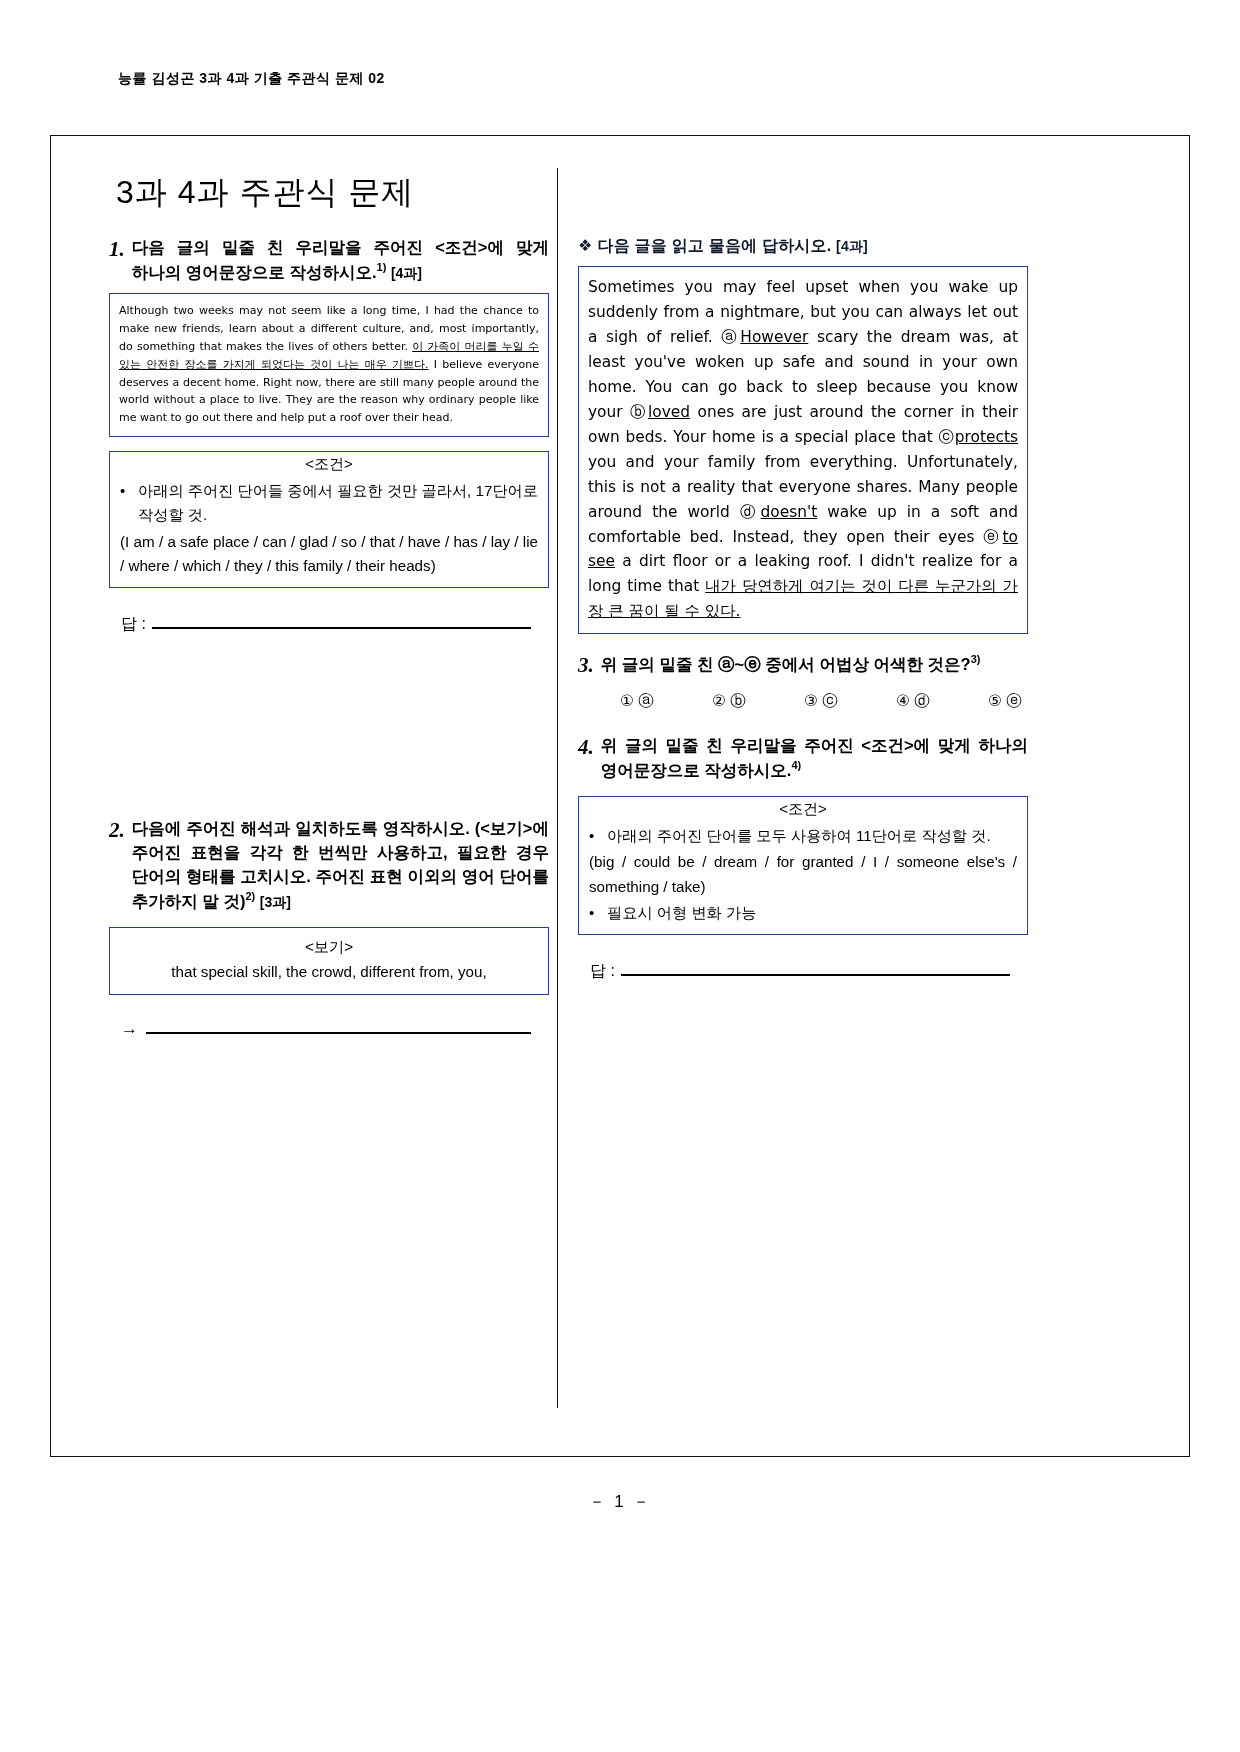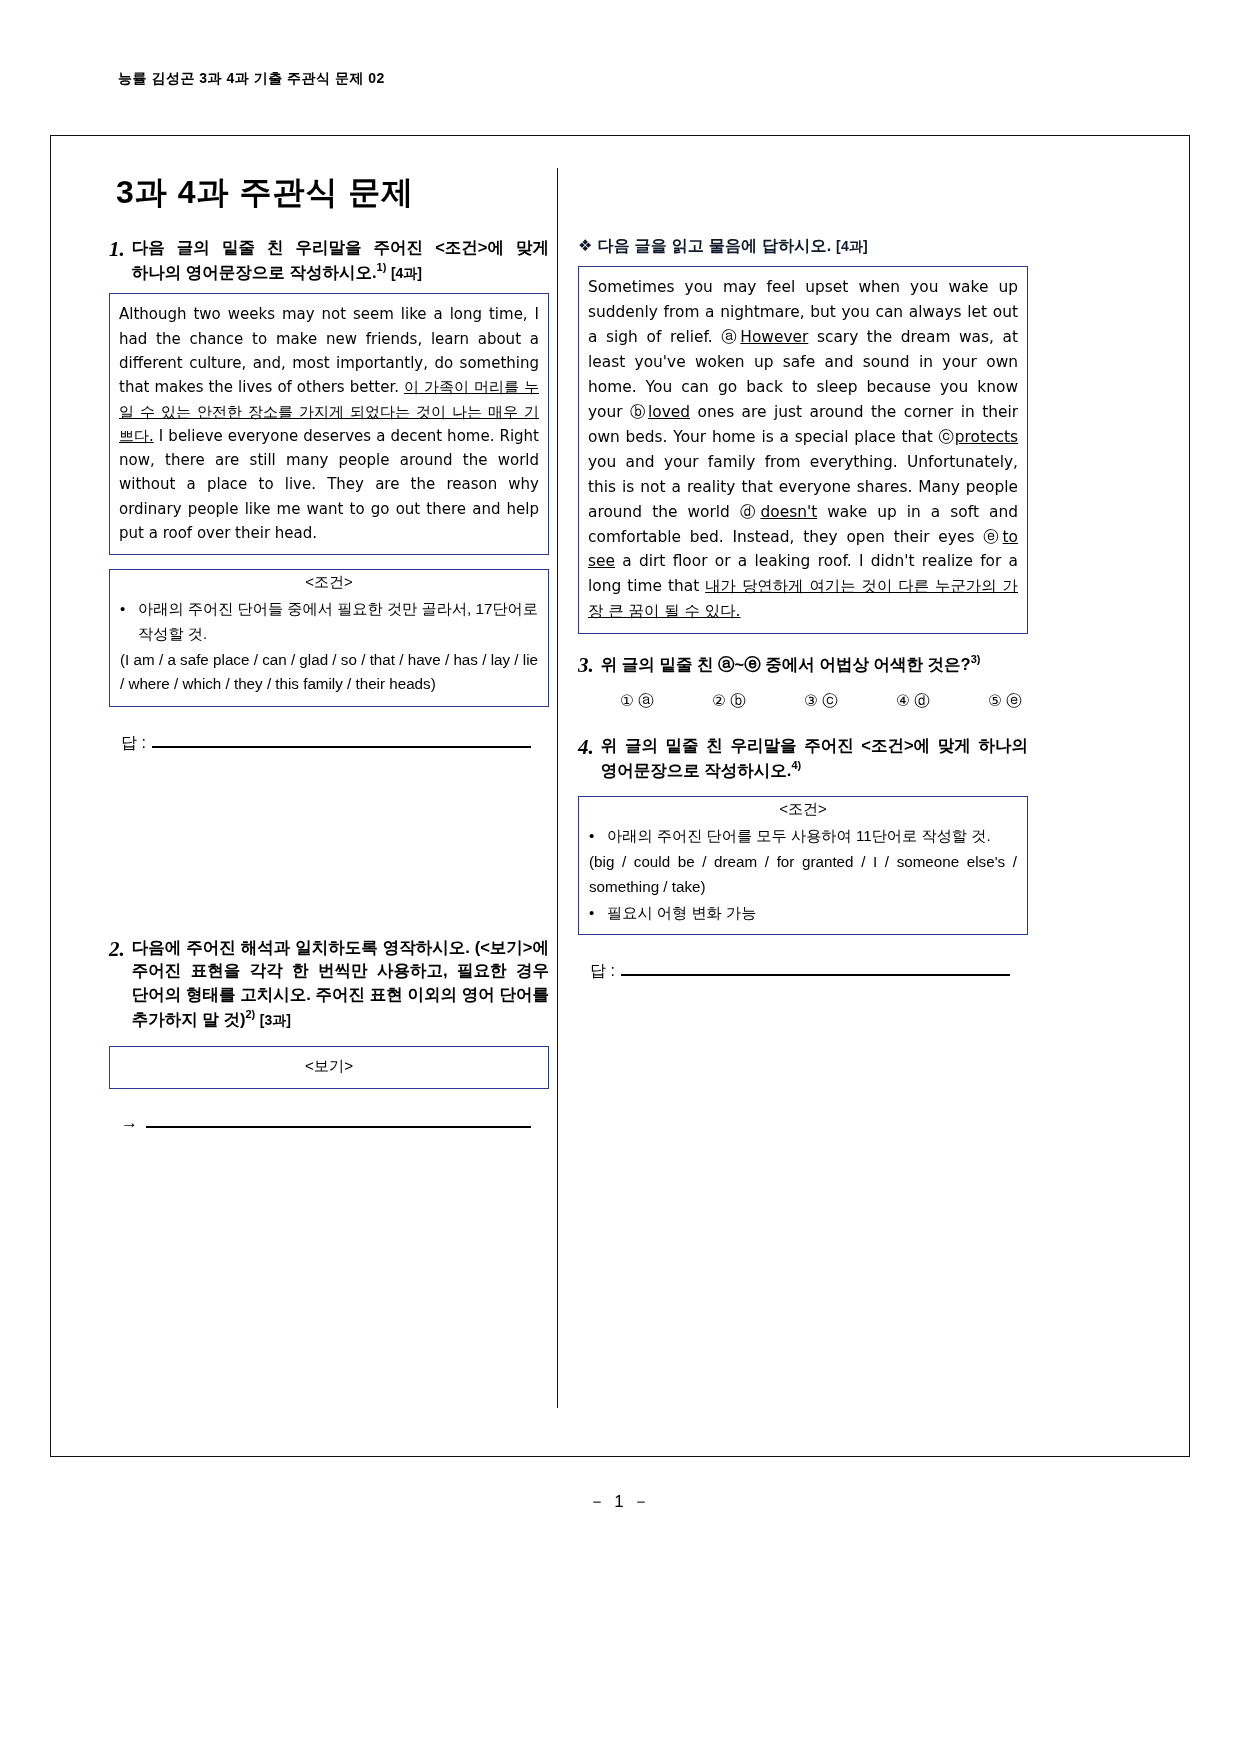--- a/index.html
+++ b/index.html
@@ -43,21 +43,21 @@
   .frame-inner {
     position: relative;
     width: 100%;
     height: 100%;
   }
   .main-title {
     position: absolute;
     top: 35px;
     left: 65px;
     font-size: 32px;
-    font-weight: bold;
+    font-weight: normal;
     letter-spacing: 1px;
     white-space: nowrap;
   }
   .col-divider {
     position: absolute;
     top: 32px;
     left: 506px;
     width: 0;
     height: 1240px;
     border-left: 1.2px solid #111111;
@@ -117,21 +117,21 @@
     border: 1.1px solid #2b3a8f;
     padding: 8px 9px 9px 9px;
     margin-top: 9px;
     font-size: 15.4px;
     line-height: 1.62;
     text-align: justify;
     text-justify: inter-word;
     box-sizing: border-box;
     font-family: "DejaVu Sans", "Liberation Sans", sans-serif;
   }
-  .passage.ko-mixed { font-size: 15px; }
+  .passage.ko-mixed { font-size: 11px; }
   .u { text-decoration: underline; }
   .condbox {
     border: 1.1px solid #2b3a8f;
     padding: 0 10px 9px 10px;
     margin-top: 14px;
     font-size: 15.2px;
     line-height: 1.6;
     box-sizing: border-box;
   }
   .cond-title {
@@ -264,20 +264,21 @@
 
         <div class="qblock">
           <div class="qhead">
             <span class="qnum">2.</span>
             <span class="qtext"><span>다음에 주어진 해석과 일치하도록 영작하시오. (&lt;보기&gt;에 주어진 표현을 각각 한 번씩만 사용하고, 필요한 경우 단어의 형태를 고치시오. 주어진 표현 이외의 영어 단어를 추가하지 말 것)</span><span class="sup">2)</span> <span class="tag">[3과]</span></span>
           </div>
 
 
           <div class="bogi">
             <div>&lt;보기&gt;</div>
+            <div>that special skill, the crowd, different from, you,</div>
           </div>
 
           <div class="arrow-line">
             <span class="arrow-mark">→</span>
             <span class="answer-rule"></span>
           </div>
         </div>
 
       </div>
 

